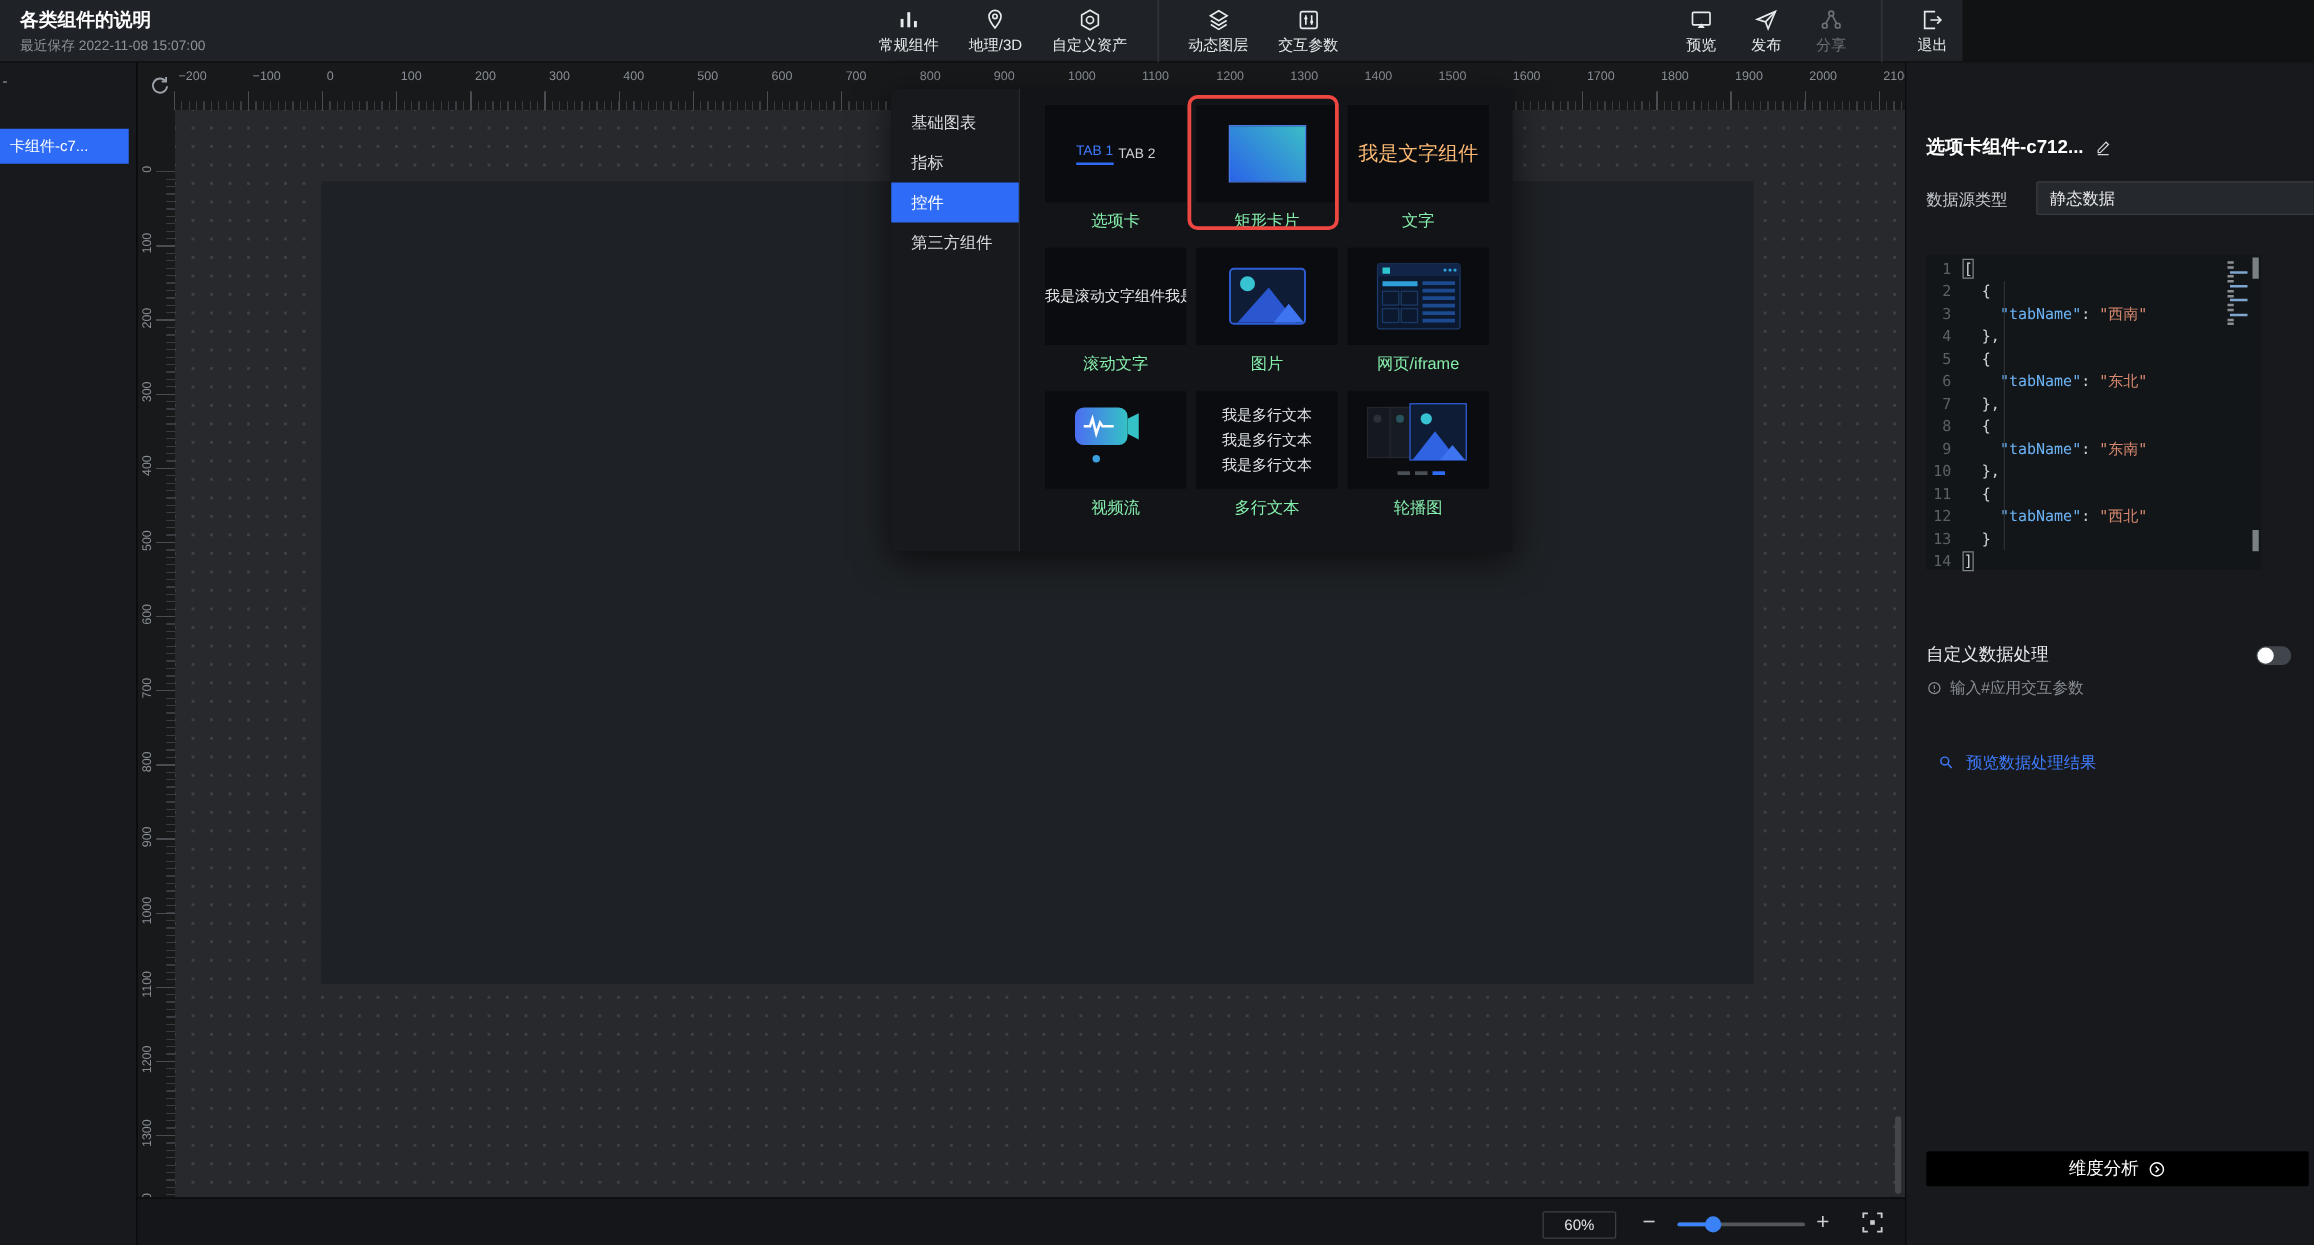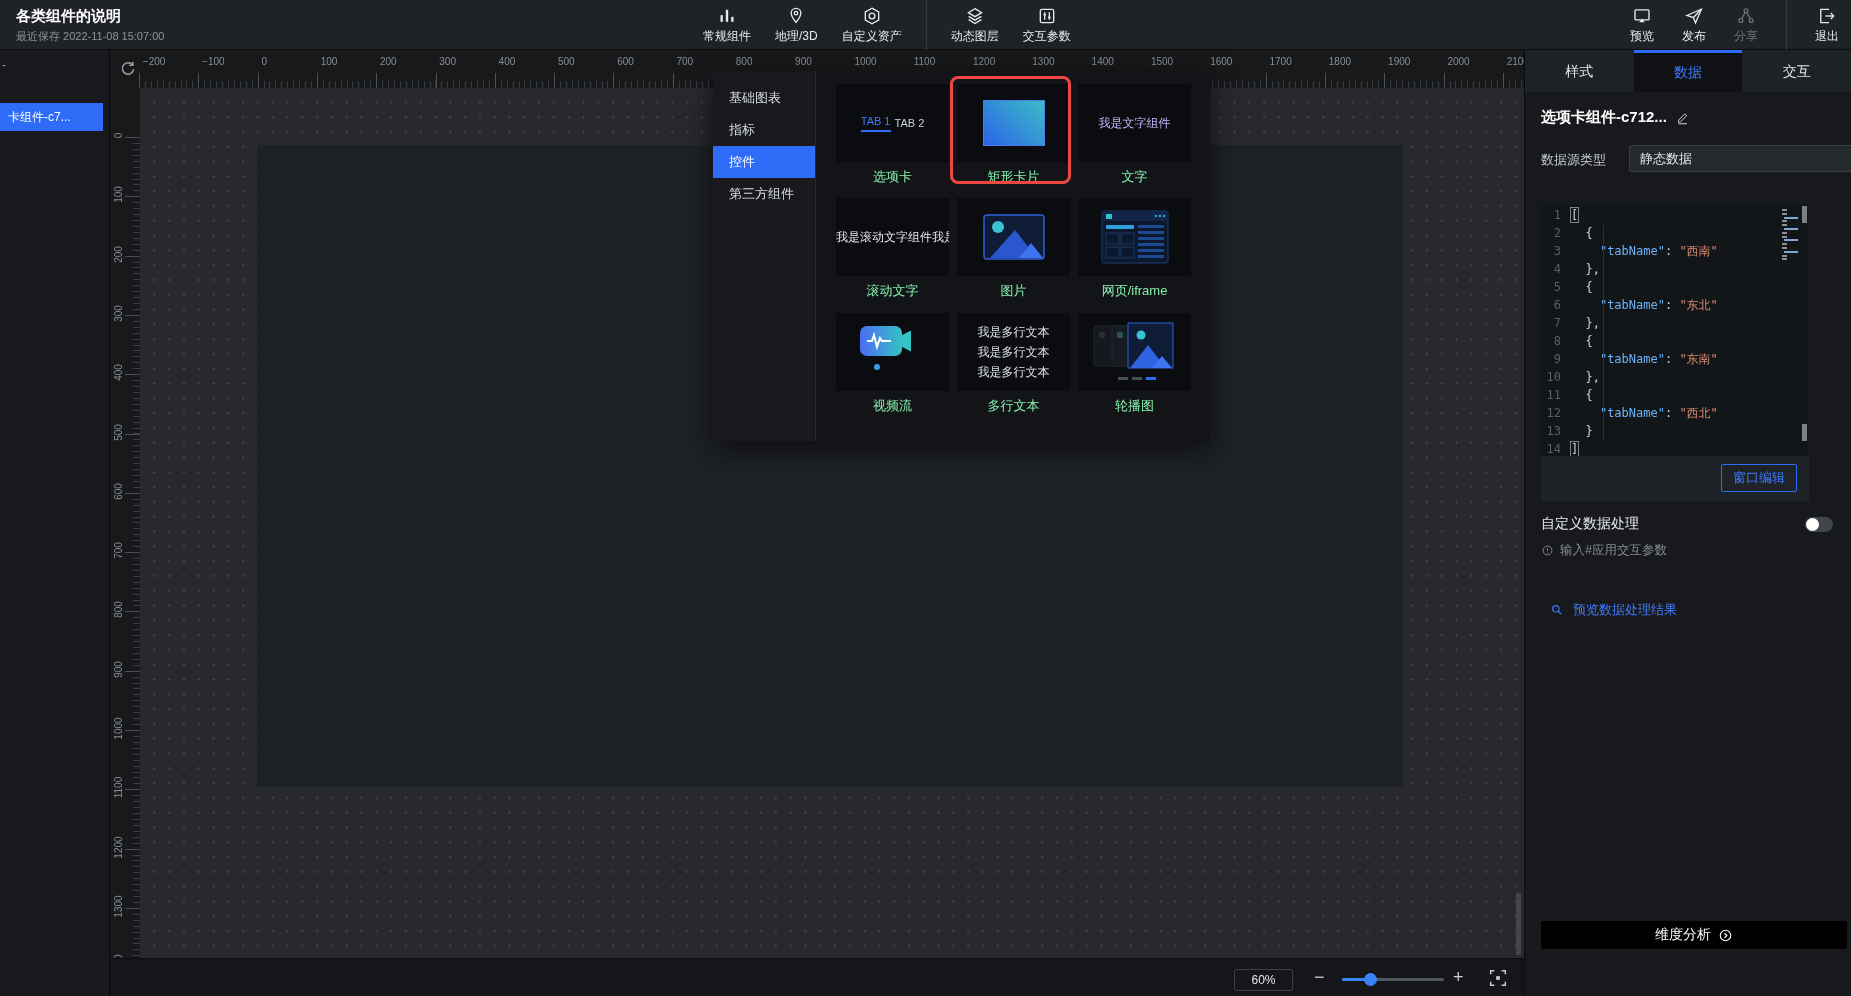--- a/index.html
+++ b/index.html
@@ -1,20 +1,20 @@
 <!DOCTYPE html>
 <html><head>
 <meta charset="utf-8">
 <style>
   * { margin:0; padding:0; box-sizing:border-box; }
   html,body { width:1851px; height:996px; background:#101214; overflow:hidden;
     font-family:"Liberation Sans",sans-serif; color:#e8eaed; position:relative; }
 
   
-  .header { position:absolute; left:0; top:0; width:1851px; height:50px; background:#1f2226; border-bottom:1px solid #0b0c0e; z-index:40; }
+  .header { position:absolute; left:0; top:0; width:1570px; height:50px; background:#1f2226; border-bottom:1px solid #0b0c0e; z-index:40; }
   .h-title { position:absolute; left:16px; top:7px; }
   .h-title .t { font-size:15px; font-weight:bold; color:#ffffff; }
   .h-title .s { font-size:11px; color:#8f9499; margin-top:3px; }
   .toolbar { position:absolute; left:703px; top:0; height:50px; display:flex; align-items:center; gap:24px; }
   .tool { display:flex; flex-direction:column; align-items:center; gap:2px; color:#e7eaed; font-size:12px; cursor:pointer; white-space:nowrap; }
   .tool svg { width:20px; height:20px; display:block; }
   .tool.dim { color:#6d7176; }
   .vdiv { width:1px; height:50px; background:#36393d; }
   .actions { position:absolute; right:12px; top:0; height:50px; display:flex; align-items:center; gap:28px; }
 
@@ -59,21 +59,21 @@
   .menu-cat { height:32px; line-height:32px; padding-left:16px; font-size:13px; color:#d9dce0; cursor:pointer; white-space:nowrap; }
   .menu-cat.active { background:#2e6bf6; color:#ffffff; }
   .tile { position:absolute; width:113px; height:78px; background:#0a0c0f; cursor:pointer; overflow:hidden; }
   .tile svg { display:block; }
   .tile-label { position:absolute; width:113px; text-align:center; font-size:13px; color:#86efac; cursor:pointer; }
   .red-box { position:absolute; width:121px; height:108px; border:3px solid #ee4742; border-radius:8px; pointer-events:none; z-index:3; }
   .pv-tabs { display:flex; gap:4px; justify-content:center; align-items:center; height:100%; font-size:11px; }
   .pv-tab1 { color:#3f7bff; border-bottom:2px solid #2e6bf6; padding-bottom:3px; }
   .pv-tab2 { color:#cdd1d5; }
   .pv-card { width:62px; height:46px; margin:16px auto 0; background:linear-gradient(45deg,#2b63e8,#3bbdc6); border:1px solid #4a7ce8; }
-  .pv-text { height:100%; display:flex; align-items:center; justify-content:center; font-size:12px; color:#c4b5fd;text-align:center; }
+  .pv-text { height:100%; display:flex; align-items:center; justify-content:center; font-size:16px; color:#fdba74;text-align:center; }
   .pv-scroll { height:100%; display:flex; align-items:center; font-size:12px; color:#e6e8ea; white-space:nowrap; overflow:hidden; }
   .pv-multi { padding-top:9px; text-align:center; font-size:12px; line-height:20px; color:#dfe2e6; }
 
   
   .inspector { position:absolute; right:0; top:50px; width:327px; height:946px; background:#17191d; border-left:1px solid #0a0b0c; z-index:45; }
   .itabs { display:flex; height:42px; background:#1e2125; }
   .itab { flex:1; text-align:center; line-height:42px; font-size:14px; color:#e2e5e8; cursor:pointer; }
   .itab.active { background:#0f1115; color:#3f7bff; border-top:3px solid #2e6bf6; line-height:38px; }
   .ititle { position:absolute; left:16px; top:58px; font-size:15px; font-weight:bold; color:#ffffff; display:flex; align-items:center; gap:9px; }
   .ititle svg { width:15px; height:15px; color:#cfd3d7; cursor:pointer; }
@@ -377,25 +377,20 @@
             <polygon points="74,55 84,43 94,55" fill="#3e74f0"></polygon>
             <rect x="40" y="64" width="10" height="3" fill="#4a4f55"></rect>
             <rect x="54" y="64" width="10" height="3" fill="#4a4f55"></rect>
             <rect x="68" y="64" width="10" height="3" fill="#2e6bf6"></rect>
           </svg></span></div>
       <div class="tile-label" style="left: 365px; top: 326px;">轮播图</div>
     </div>
 </div>
 
 <div class="inspector">
-  <div class="itabs">
-      <div class="itab">样式</div>
-      <div class="itab active">数据</div>
-      <div class="itab">交互</div>
-    </div>
   <div class="ititle">
     <span>选项卡组件-c712...</span>
     <svg viewBox="0 0 24 24" fill="none" stroke="currentColor" stroke-width="1.6">
       <path d="M4 16.5L14.2 6l3 3L6.8 19.3H4z"></path>
         <path d="M3.5 22h14"></path>
     </svg>
   </div>
   <div class="ds-label">数据源类型</div>
   <div class="ds-select">
     <span>静态数据</span>
@@ -472,23 +467,20 @@
         <div class="mm" style="width: 5px; margin-left: 0px; background: rgb(139, 144, 150);"></div>
         <div class="mm" style="width: 14px; margin-left: 2px; background: rgb(127, 166, 208);"></div>
         <div class="mm" style="width: 5px; margin-left: 0px; background: rgb(139, 144, 150);"></div>
         <div class="mm" style="width: 5px; margin-left: 0px; background: rgb(139, 144, 150);"></div>
         <div class="mm" style="width: 14px; margin-left: 2px; background: rgb(127, 166, 208);"></div>
         <div class="mm" style="width: 5px; margin-left: 0px; background: rgb(139, 144, 150);"></div>
         <div class="mm" style="width: 5px; margin-left: 0px; background: rgb(139, 144, 150);"></div>
       </div>
     <div class="escroll-top"></div>
     <div class="escroll-bot"></div>
-  </div>
-  <div class="efooter">
-    <div class="wedit">窗口编辑</div>
   </div>
   <div class="custom-row">
     <span>自定义数据处理</span>
     <span class="toggle">
         <span class="knob"></span>
       </span>
   </div>
   <div class="hint-row">
     <svg viewBox="0 0 24 24" fill="none" stroke="currentColor" stroke-width="1.8">
       <circle cx="12" cy="12" r="8.2"></circle>

